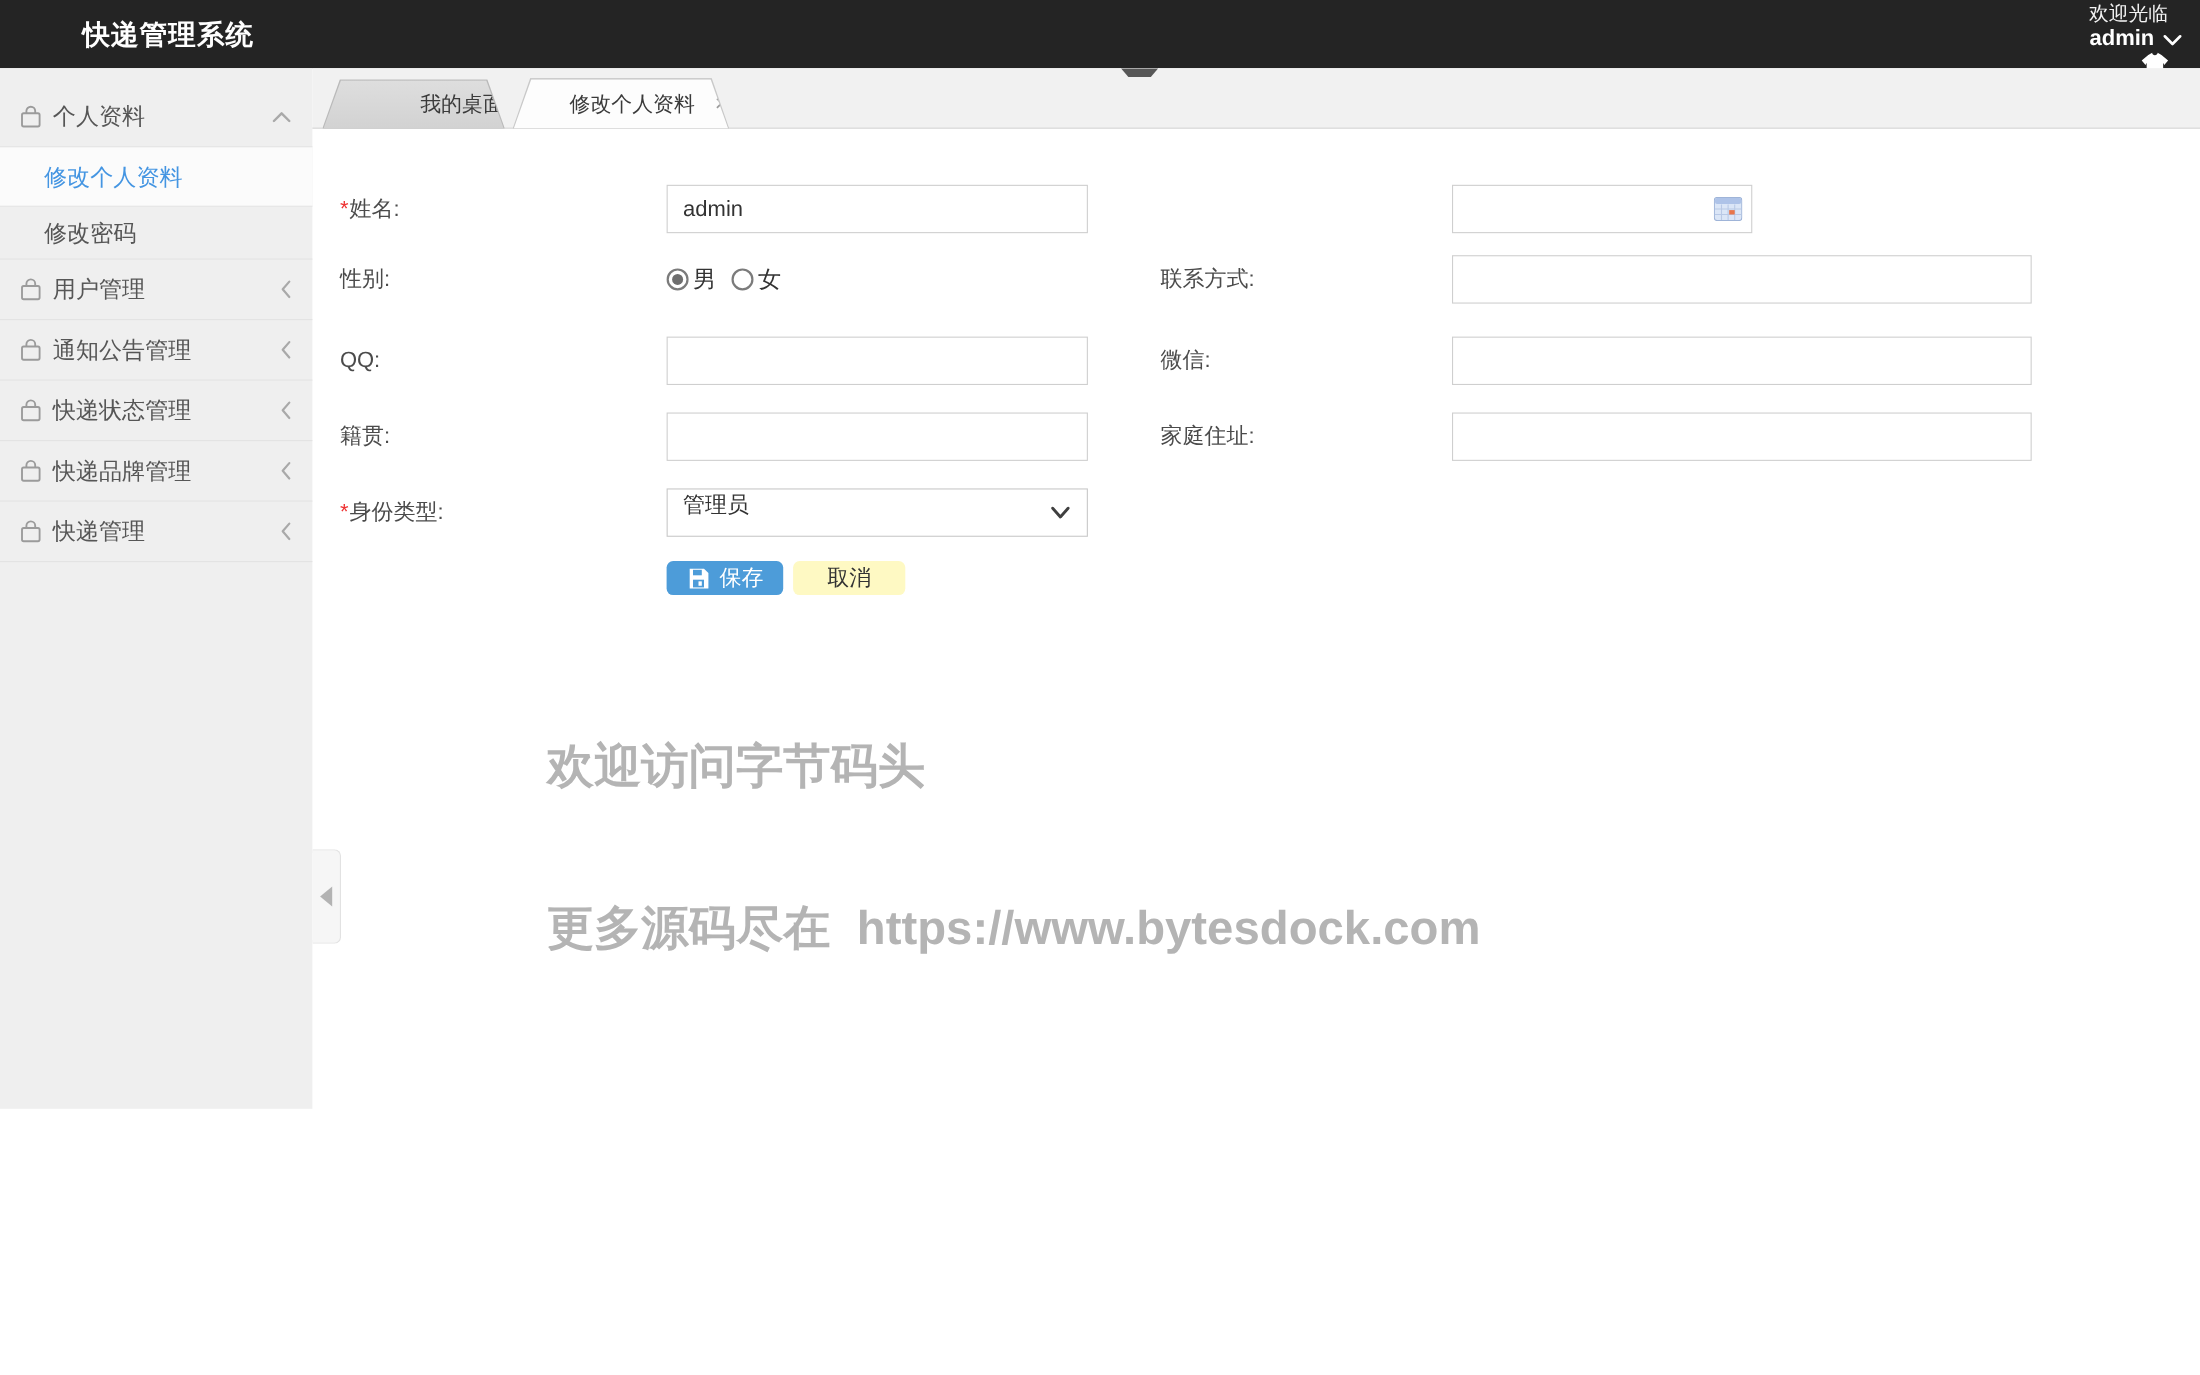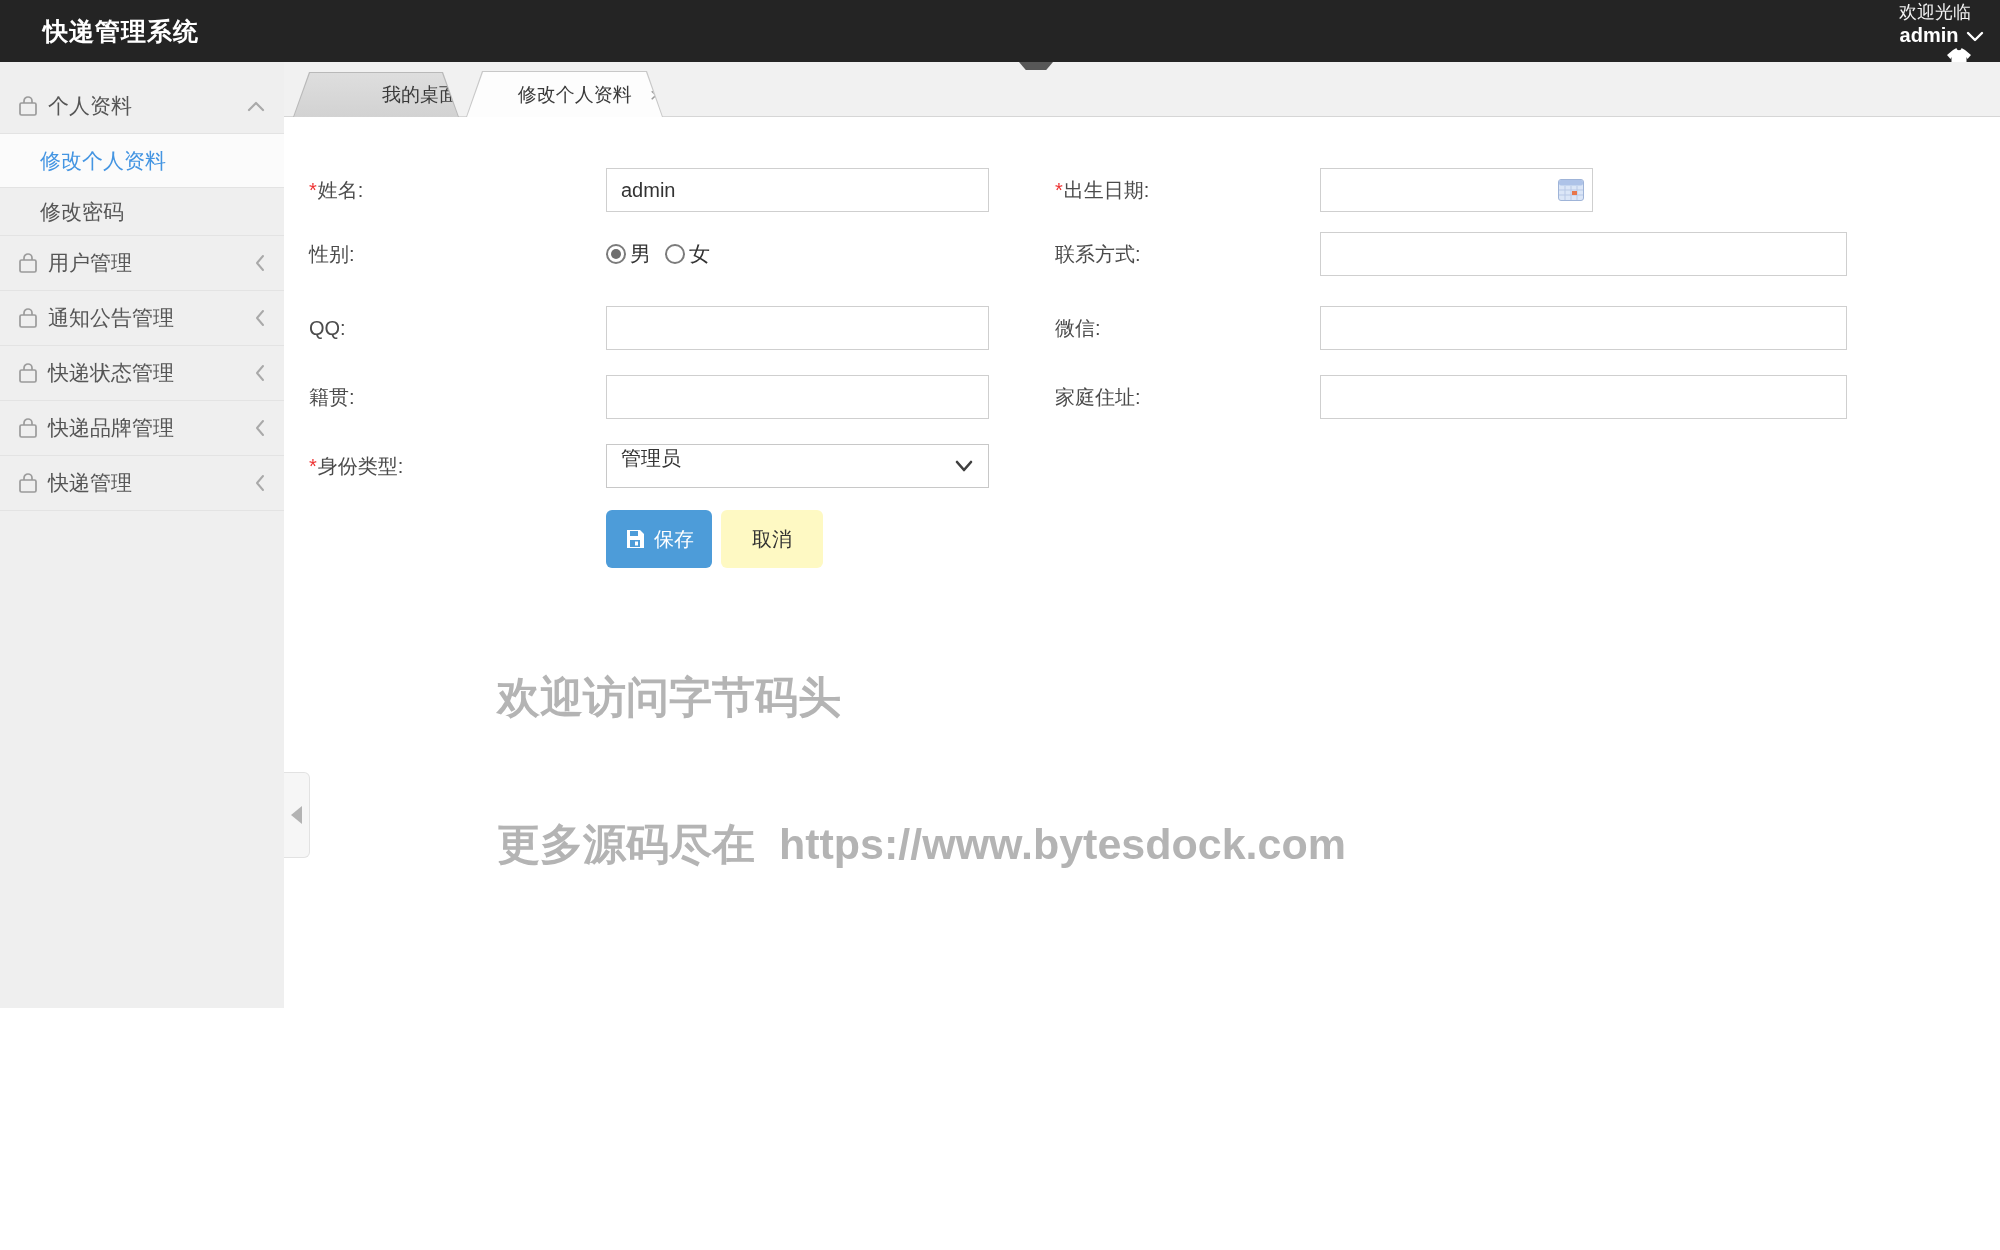--- a/index.html
+++ b/index.html
@@ -1,21 +1,21 @@
 <!DOCTYPE html>
 <html><head>
 <meta charset="utf-8">
 <style>
   * { margin:0; padding:0; box-sizing:border-box; }
   html,body { background:#fff; }
   body { font-family:"Liberation Sans","DejaVu Sans",sans-serif; }
   #app { position:relative; width:2000px; height:1250px; background:#fff; overflow:hidden; }
 
   
-  .header { position:absolute; left:0; top:0; width:2000px; height:62px; background:#242424; display:flex; align-items:center; }
+  .header { position:absolute; left:0; top:0; width:2000px; height:62px; background:#242424; display:flex; align-items:center;padding-left:32px; }
   .header-title { color:#fff; font-size:25px; font-weight:bold; margin-left:43px; letter-spacing:1px; }
   .header-right { position:absolute; right:15px; top:0; height:62px; display:flex; align-items:center;flex-direction:column; }
   .welcome-text { color:#f2f2f2; font-size:18px; margin-right:14px; }
   .user-dropdown { display:flex; align-items:center; cursor:pointer; }
   .username { color:#fff; font-size:20px; font-weight:bold; }
   .chev-down-svg { margin-left:8px; }
   .tshirt-wrap { margin-left:34px; cursor:pointer; display:flex; align-items:center; }
 
   
   .sidebar { position:absolute; left:0; top:62px; width:284px; height:946px; background:#efefef; }
@@ -57,21 +57,21 @@
   .cal-icon { position:absolute; right:9px; top:11px; cursor:pointer; }
 
   .radio-row { position:absolute; left:606px; top:232px; height:44px; display:flex; align-items:center; gap:4px; }
   .radio { width:20px; height:20px; border-radius:50%; border:2px solid #7b7b7b; display:inline-flex; align-items:center; justify-content:center; background:#fff; cursor:pointer; }
   .radio.checked::after { content:""; width:10px; height:10px; border-radius:50%; background:#6e6e6e; }
   .radio-label { font-size:21px; color:#333; margin-right:10px; }
 
   .select-box { position:absolute; left:606px; top:444px; width:383px; height:44px; border:1px solid #c8c8c8; background:#fff; display:flex; align-items:flex-start; padding:0 14px; font-size:20px; color:#333; cursor:pointer; }
   .select-chev { position:absolute; right:14px; top:14px; }
 
-  .btn { position:absolute; height:58px; border:none; border-radius:6px; font-size:20px; cursor:pointer; display:flex; align-items:center; justify-content:center; font-family:Liberation Serif, serif; }
+  .btn { position:absolute; height:31px; border:none; border-radius:6px; font-size:20px; cursor:pointer; display:flex; align-items:center; justify-content:center; font-family:Liberation Serif, serif; }
   .btn-save { left:606px; top:510px; width:106px; background:#4d9cd9; color:#fff; gap:8px; }
   .btn-cancel { left:721px; top:510px; width:102px; background:#fef9c3; color:#333; }
 
   .watermark { position:absolute; left:497px; top:575px; color:#b4b4b4; font-weight:bold; font-size:43px; line-height:49px; letter-spacing:0px; white-space:pre; }
 </style>
 </head>
 <body>
 
 <div id="app">
 
@@ -210,21 +210,20 @@
   <input class="finput w-narrow" style="left: 606px; top: 375px;" value="">
 
   <div class="flabel" style="left:309px; top:444px;"><span class="req">*</span><span>身份类型:</span></div>
   <div class="select-box">
     <span>管理员</span>
     <svg class="select-chev" width="20" height="14" viewBox="0 0 20 14">
         <polyline points="3,3 10,11 17,3" fill="none" stroke="#3f3f3f" stroke-width="2.6" stroke-linecap="round" stroke-linejoin="round"></polyline>
       </svg>
   </div>
 
-  <div class="flabel" style="left:1055px; top:168px;"><span class="req">*</span><span>出生日期:</span></div>
   <div class="date-wrap" style="left:1320px; top:168px; width:273px; height:44px;">
     <input class="finput w-date" style="left: 0px; top: 0px;" value="">
     <svg class="cal-icon" width="26" height="22" viewBox="0 0 26 22">
       <rect x="0.5" y="0.5" width="25" height="21" rx="2.5" fill="#dbe6f7" stroke="#9fb4d8"></rect>
       <rect x="1" y="1" width="24" height="5.5" rx="2" fill="#aec3e8"></rect>
       <line x1="7" y1="7" x2="7" y2="21" stroke="#b9c9e6" stroke-width="1"></line>
       <line x1="13" y1="7" x2="13" y2="21" stroke="#b9c9e6" stroke-width="1"></line>
       <line x1="19" y1="7" x2="19" y2="21" stroke="#b9c9e6" stroke-width="1"></line>
       <line x1="1" y1="11" x2="25" y2="11" stroke="#b9c9e6" stroke-width="1"></line>
       <line x1="1" y1="16" x2="25" y2="16" stroke="#b9c9e6" stroke-width="1"></line>

